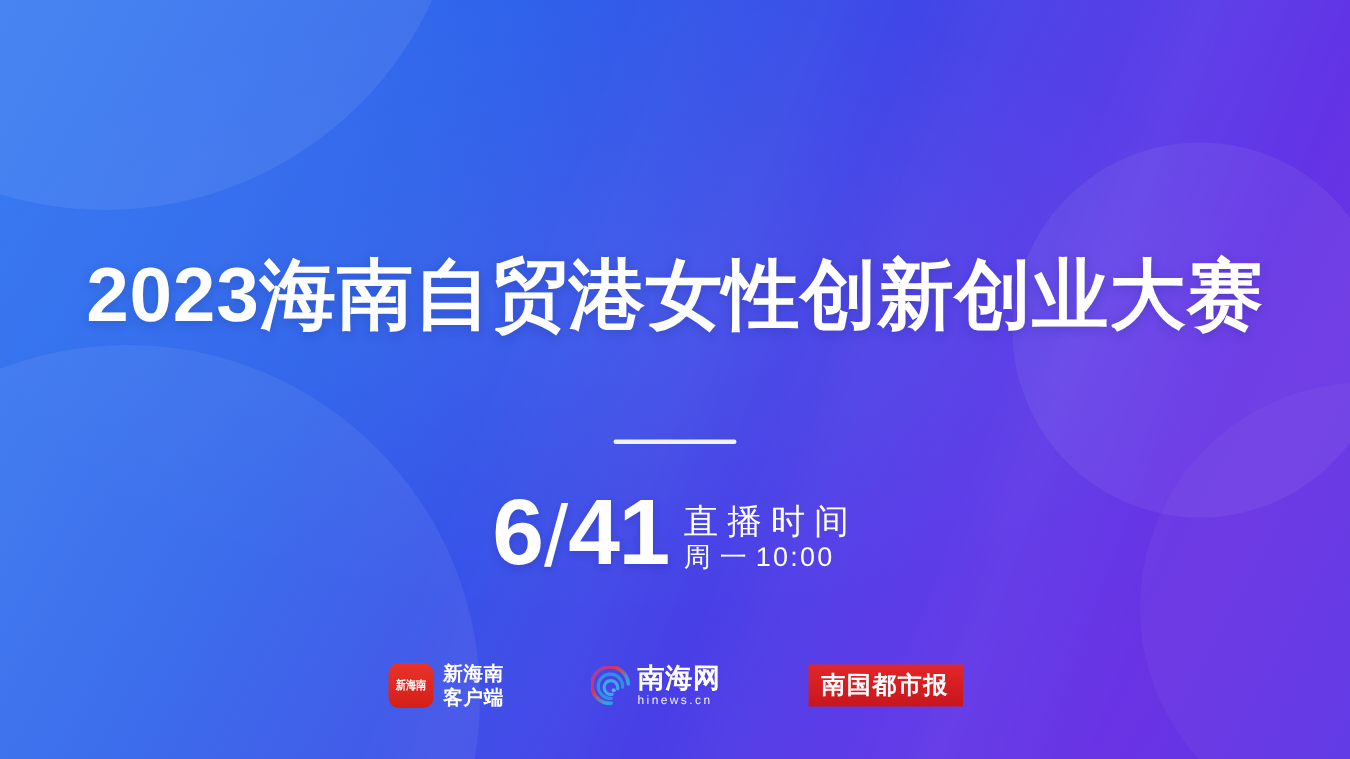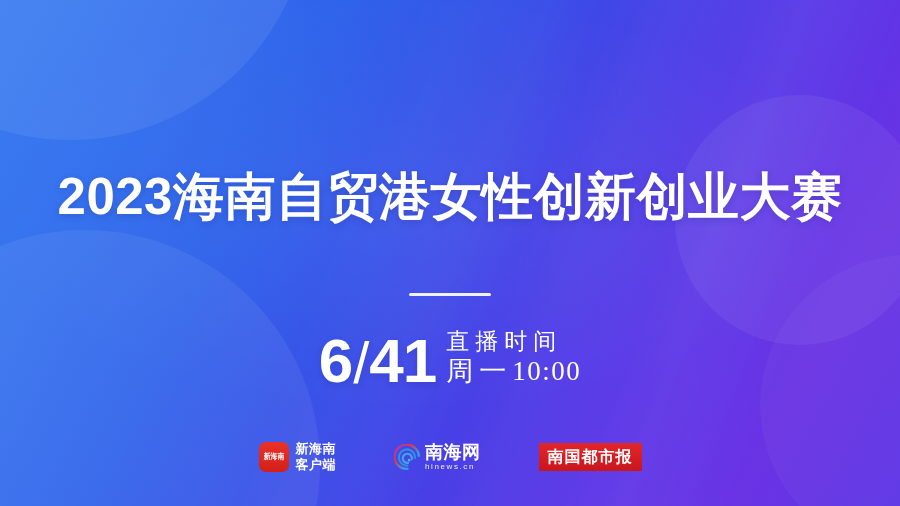--- a/index.html
+++ b/index.html
@@ -141,25 +141,24 @@
     margin-left: 10px;
     padding-bottom: 3px;
     line-height: 1.22;
   }
   .timeblock .line1 {
     font-size: 23px;
     letter-spacing: 6px;
     font-weight: 400;
   }
   .timeblock .line2 {
-    font-size: 27px;
+    font-size: 18px;
     letter-spacing: 1.5px;
     font-weight: 400;
     white-space: nowrap;
-    font-family: Liberation Serif, serif;
   }
   .timeblock .line2 .wk { letter-spacing: 6px; }
 
   
   .logos {
     position: absolute;
     top: 399px;
     left: 0;
     width: 900px;
     display: flex;

